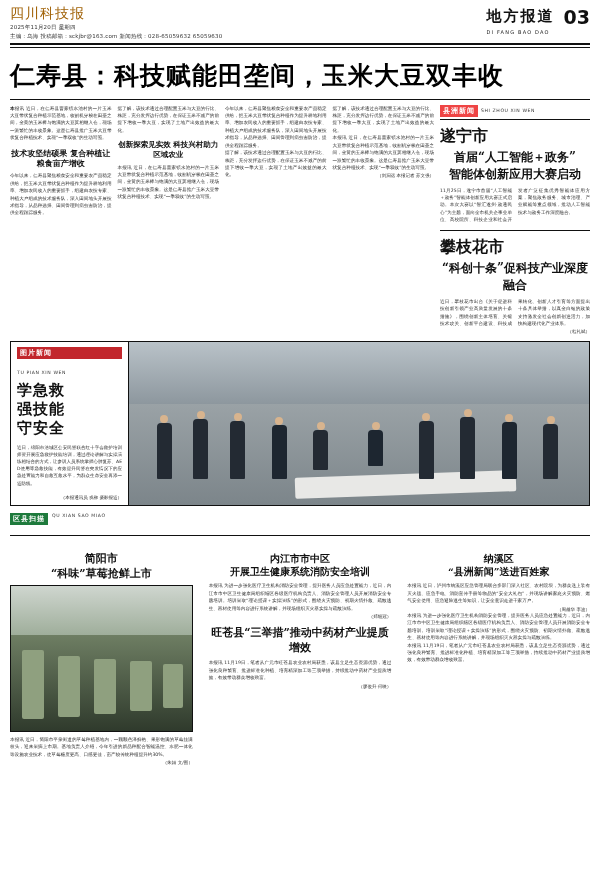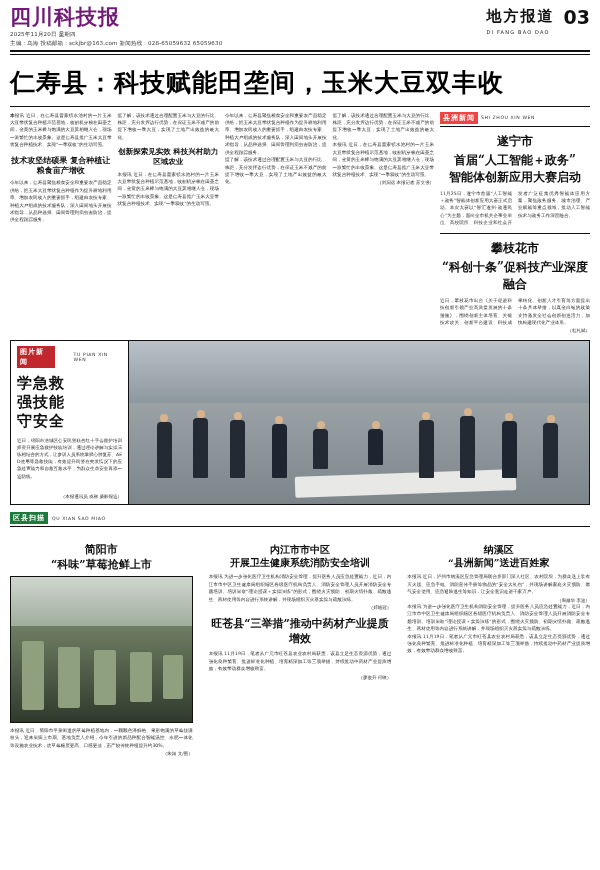--- a/index.html
+++ b/index.html
@@ -11,21 +11,21 @@
     overflow:hidden;
     position:relative;
   }
   .page{width:600px;height:870px;position:relative;box-sizing:border-box;padding:0 10px;}
 
   
   .masthead{display:flex;align-items:flex-start;justify-content:space-between;padding-top:6px;}
   .mast-left{display:flex;flex-direction:column;}
   .mast-logo{
     font-family:"DejaVu Serif","Liberation Serif",serif;
-    font-size:21px;font-weight:bold;letter-spacing:1px;color:#701a75;
+    font-size:14px;font-weight:normal;letter-spacing:1px;color:#a16207;
     line-height:1;
   }
   .mast-dateline{font-size:5.5px;color:#333;margin-top:4px;letter-spacing:.2px;}
   .mast-contacts{font-size:5.5px;color:#333;margin-top:2px;letter-spacing:.2px;}
   .mast-right{text-align:left;}
   .mast-section{
     font-family:"DejaVu Serif","Liberation Serif",serif;
     font-size:15px;font-weight:bold;letter-spacing:2px;display:inline-block;
   }
   .mast-pageno{
@@ -70,56 +70,56 @@
   .right-zone{width:150px;flex:none;}
   .sec-label{
     display:flex;align-items:center;gap:3px;border-bottom:1px solid #111;padding-bottom:2px;
   }
   .sec-badge{
     background:#ef4444;color:#fff;font-size:7px;font-weight:bold;padding:1px 3px;letter-spacing:1px;
   }
   .sec-badge.green{background:#1e7a3c;}
   .sec-pinyin{font-size:4.6px;color:#333;letter-spacing:.6px;}
   .sub-title{
-    text-align:center;font-weight:bold;font-family:"DejaVu Serif","Liberation Serif",serif;
-    font-size:12px;margin:6px 0 2px;
+    text-align:left;font-weight:bold;font-family:"DejaVu Serif","Liberation Serif",serif;
+    font-size:16px;margin:6px 0 2px;
   }
   .sub-title2{
     text-align:center;font-weight:bold;font-family:"DejaVu Serif","Liberation Serif",serif;
     font-size:12px;margin:1px 0 4px;
   }
   .two-col{column-count:2;column-gap:6px;}
   .divider-thin{height:1px;background:#111;margin:6px 0 0;}
 
   
   .photo-block{margin-top:7px;border:1px solid #111;display:flex;height:165px;box-sizing:border-box;}
   .photo-left{
     width:118px;flex:none;border-right:1px solid #111;padding:5px 6px;box-sizing:border-box;
     display:flex;flex-direction:column;
   }
-  .pic-tag{display:flex;align-items:center;gap:19px;}
+  .pic-tag{display:flex;gap:11px;flex-direction:column;}
   .pic-tag .sec-badge{background:#c2272d;}
   .big-slogan{
     font-family:"DejaVu Serif","Liberation Serif",serif;font-weight:bold;font-size:15px;
     line-height:1.25;margin-top:6px;letter-spacing:1px;
   }
   .photo-caption{font-size:4.5px;line-height:1.6;text-align:justify;margin-top:6px;color:#2b2b2b;word-break:break-all;}
   .photo-credit{font-size:4.5px;text-align:right;margin-top:auto;color:#2b2b2b;}
   .photo-right{flex:1;position:relative;overflow:hidden;background:#6d7a84;}
 
   
   .ph-sky{position:absolute;left:0;top:0;width:100%;height:38%;background:linear-gradient(#b9c2c8,#8d979e);}
   .ph-ground{position:absolute;left:0;bottom:0;width:100%;height:62%;background:linear-gradient(#9aa2a6,#7c858a);}
   .ph-mat{position:absolute;left:36%;bottom:6%;width:48%;height:13%;background:#e8e8e6;border-radius:2px;transform:rotate(-2deg);}
   .person{position:absolute;bottom:16%;width:15px;background:#232a33;border-radius:4px 4px 1px 1px;}
   .person::before{content:"";position:absolute;top:-8px;left:50%;transform:translateX(-50%);width:8px;height:8px;border-radius:50%;background:#d8b48e;}
   .person.sq{background:#1d2630;}
 
   
-  .qx-head{display:flex;align-items:center;gap:4px;margin-top:7px;border-bottom:1px solid #111;padding-bottom:2px;}
+  .qx-head{display:flex;align-items:flex-start;gap:4px;margin-top:7px;border-bottom:1px solid #111;padding-bottom:10px;}
   .lower{display:flex;gap:16px;margin-top:16px;}
   .lower-col{flex:1;}
   .lcol-title{
     text-align:center;font-weight:bold;font-family:"DejaVu Serif","Liberation Serif",serif;
     font-size:11px;line-height:1.3;margin-bottom:4px;
   }
   .lcol-title.sm{font-size:10px;}
   .greenhouse{height:145px;border:1px solid #111;position:relative;overflow:hidden;background:#3c4b3a;margin-bottom:4px;}
   .gh-roof{position:absolute;left:0;top:0;width:100%;height:34%;background:linear-gradient(#cfd6cf,#9fae9b);}
   .gh-floor{position:absolute;left:0;bottom:0;width:100%;height:66%;background:linear-gradient(#6e7e63,#2f3a2c);}

